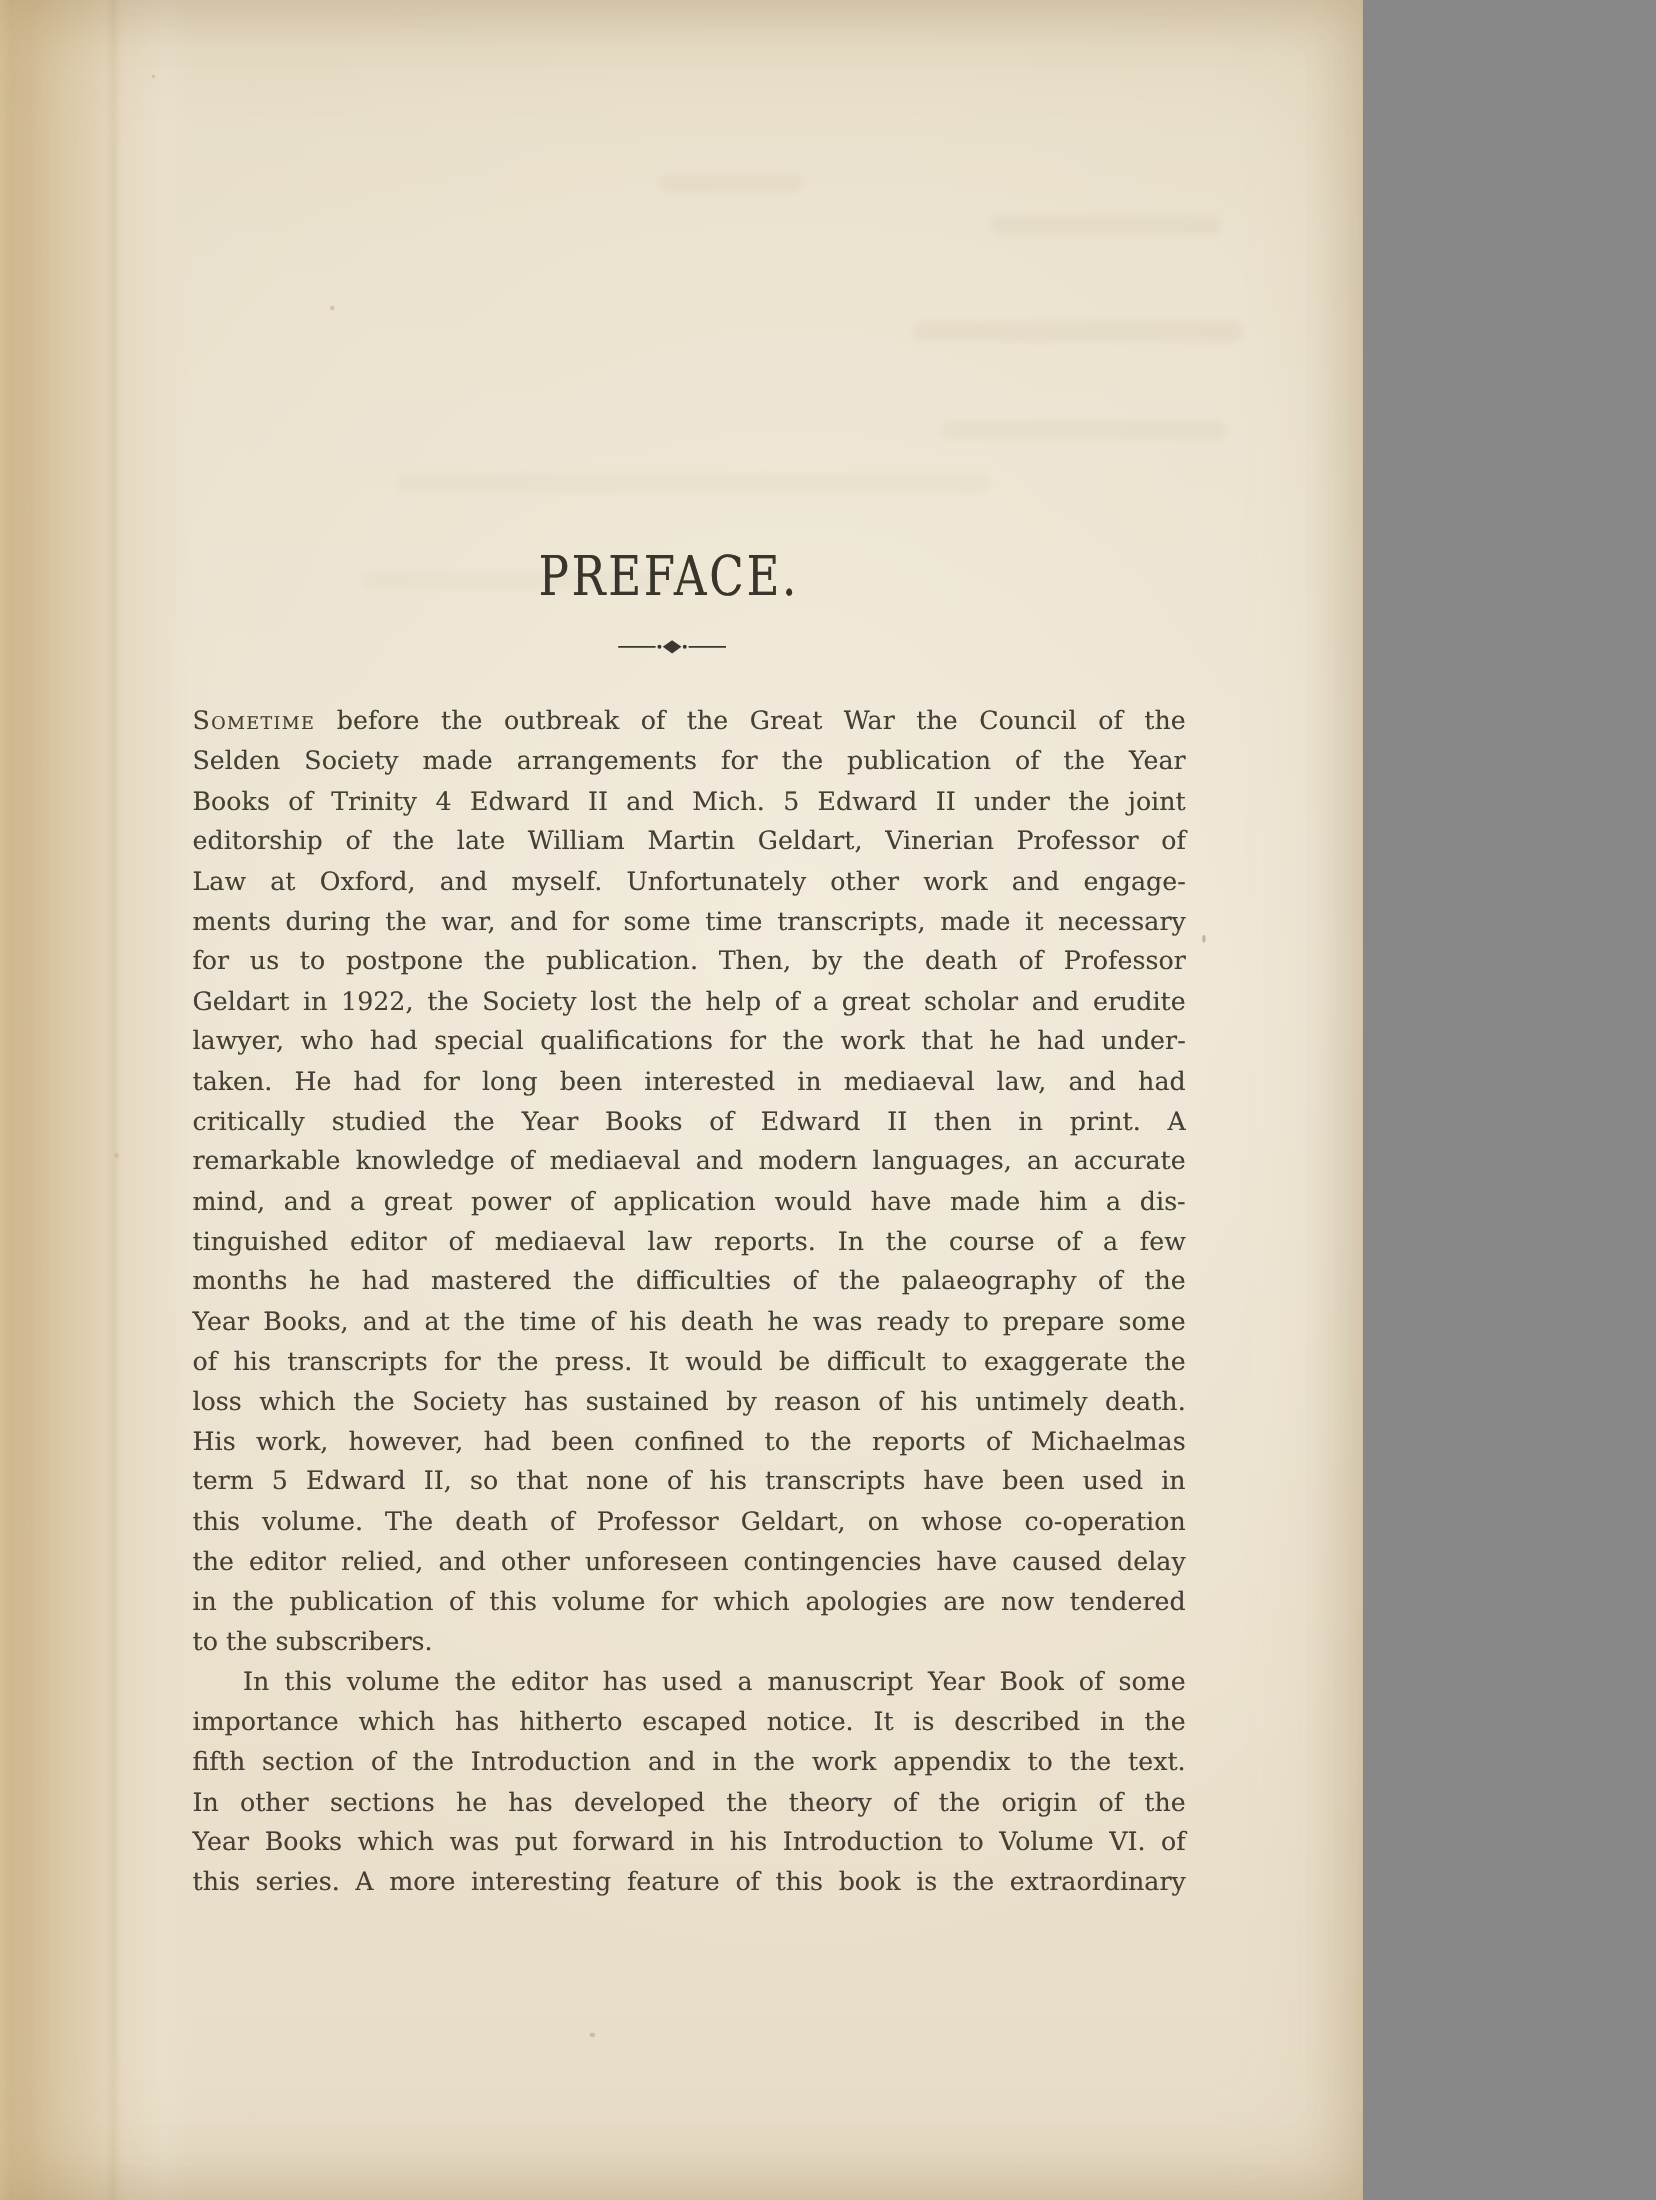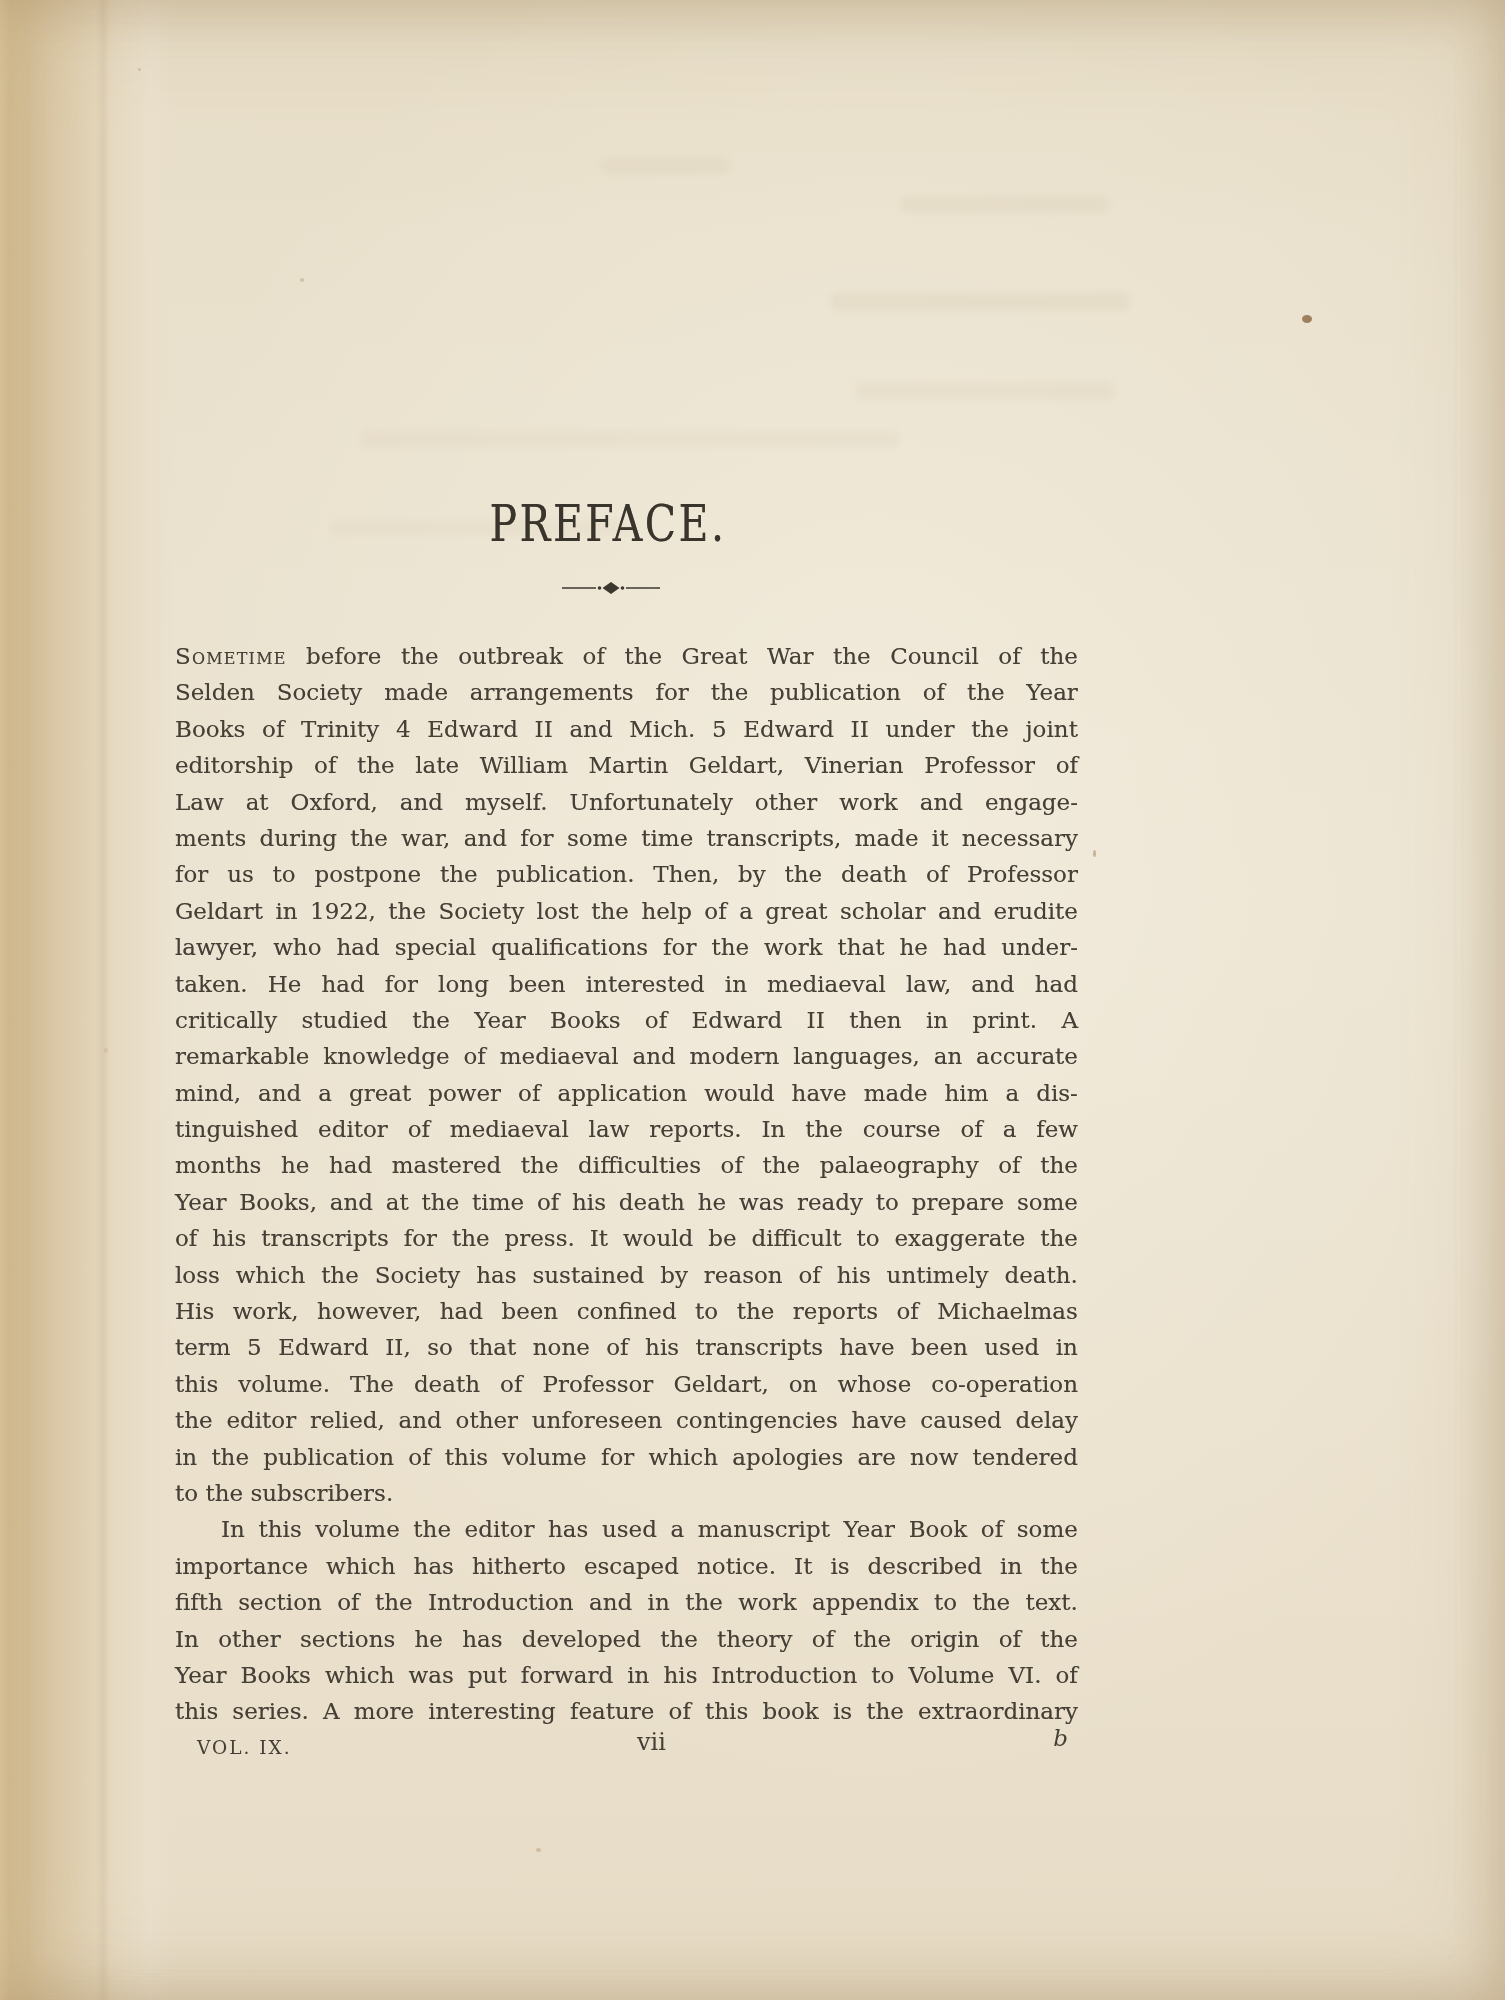--- a/index.html
+++ b/index.html
@@ -1,18 +1,18 @@
 <!DOCTYPE html>
 <html><head>
 <meta charset="utf-8">
 <style>
   html,body{margin:0;padding:0;background:#888;}
   #page{
     position:relative;
-    width:1505px;height:2000px;
+    width:1239px;height:2000px;
     background:
       radial-gradient(ellipse 1100px 1400px at 58% 42%, rgba(255,252,242,.35), rgba(255,252,242,0) 70%),
       linear-gradient(180deg,#e6dcc5 0,#e9e0cc 12%,#ebe3d1 45%,#eae0cc 78%,#e7dcc6 100%);
     overflow:hidden;
     font-family:"DejaVu Serif", serif;
     color:#453f36;
   }
   
   .edge-band{
     position:absolute;left:0;top:0;width:175px;height:2000px;
@@ -505,20 +505,15 @@
         <span>feature</span>
         <span>of</span>
         <span>this</span>
         <span>book</span>
         <span>is</span>
         <span>the</span>
         <span>extraordinary</span>
       </div>
   </div>
 
-  <div class="footer">
-    <span class="vol">VOL. IX.</span>
-    <span class="folio">vii</span>
-    <span class="sig">b</span>
-  </div>
 
   <div class="vignette"></div>
 </div>
 
 </body></html>

